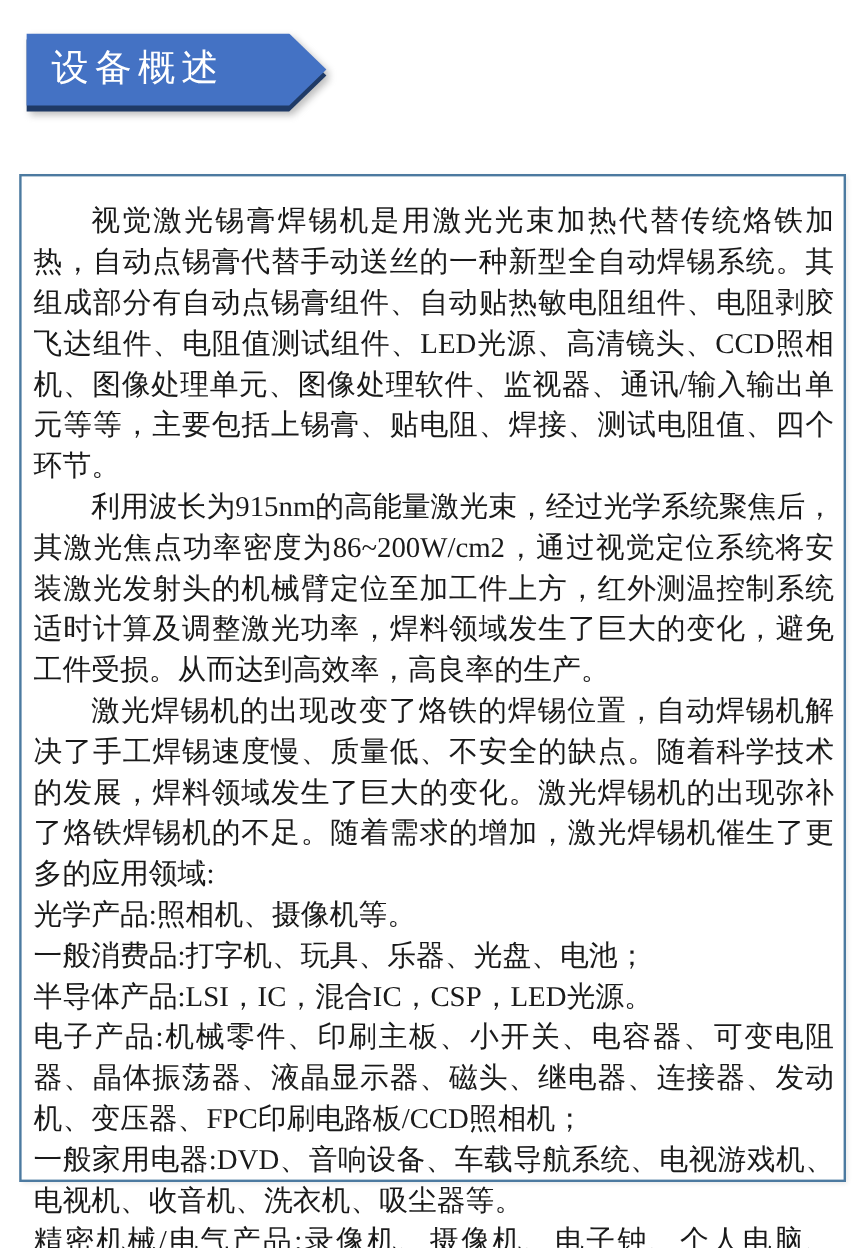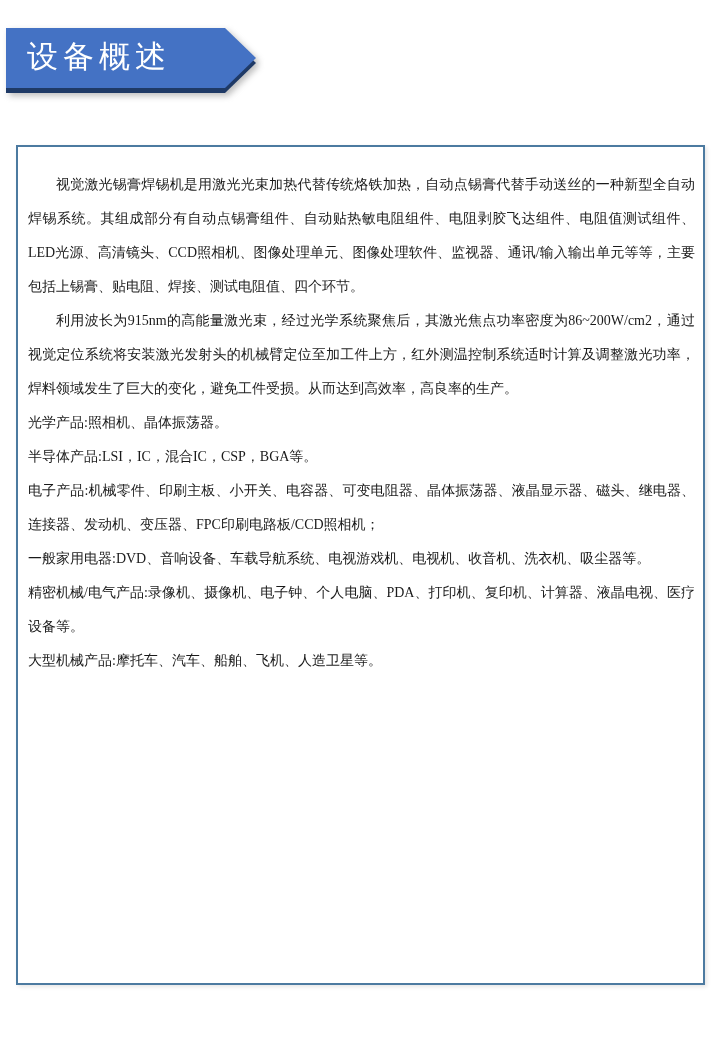--- a/index.html
+++ b/index.html
@@ -9,21 +9,21 @@
     --text_color:#1A1A1A;
     --title_color:#FFFFFF;
   }
   *{margin:0;padding:0;box-sizing:border-box;}
   html,body{width:720px;height:1040px;background:#ffffff;overflow:hidden;}
   body{position:relative;font-family:"Liberation Serif","DejaVu Serif",serif;}
 
   
   .banner{
     position:absolute;
-    left:6px; top:28px;
+    left:22px; top:28px;
     width:252px; height:66px;
   }
   .banner-shape{
     position:absolute; left:0; top:0;
     width:252px; height:66px;
     filter:drop-shadow(3px 3px 3px rgba(110,110,110,0.45));
   }
   .banner-shape .bevel{ fill:var(--banner_bevel); }
   .banner-shape .face { fill:var(--banner_face); }
   .banner-title{
@@ -40,42 +40,44 @@
   
   .content-box{
     position:absolute;
     left:16px; top:145px;
     width:689px; height:840px;
     border:2px solid var(--box_border);
     background:#ffffff;
     box-shadow:2px 2px 4px rgba(0,0,0,0.10);
     padding:21px 8px 0 10px;
     color:var(--text_color);
-    font-size:14px;
+    font-size:24px;
     line-height:34px;
     text-align:justify;
   }
   .para{ margin:0; }
   .para.indent{ text-indent:2em; }
 </style>
 </head>
 <body>
 
 <div class="banner">
   <svg class="banner-shape" viewBox="0 0 252 66" preserveAspectRatio="none" aria-hidden="true">
     <polygon class="bevel" points="0,5 219,5 250,35 219,65 0,65"></polygon>
     <polygon class="face" points="0,0 219,0 250,30 219,60 0,60"></polygon>
   </svg>
   <span class="banner-title">设备概述</span>
 </div>
 
 <div class="content-box">
   <p class="para indent">视觉激光锡膏焊锡机是用激光光束加热代替传统烙铁加热，自动点锡膏代替手动送丝的一种新型全自动焊锡系统。其组成部分有自动点锡膏组件、自动贴热敏电阻组件、电阻剥胶飞达组件、电阻值测试组件、LED光源、高清镜头、CCD照相机、图像处理单元、图像处理软件、监视器、通讯/输入输出单元等等，主要包括上锡膏、贴电阻、焊接、测试电阻值、四个环节。</p>
   <p class="para indent">利用波长为915nm的高能量激光束，经过光学系统聚焦后，其激光焦点功率密度为86~200W/cm2，通过视觉定位系统将安装激光发射头的机械臂定位至加工件上方，红外测温控制系统适时计算及调整激光功率，焊料领域发生了巨大的变化，避免工件受损。从而达到高效率，高良率的生产。</p>
+  <p class="para indent">激光焊锡机的出现改变了烙铁的焊锡位置，自动焊锡机解决了手工焊锡速度慢、质量低、不安全的缺点。随着科学技术的发展，焊料领域发生了巨大的变化。激光焊锡机的出现弥补了烙铁焊锡机的不足。随着需求的增加，激光焊锡机催生了更多的应用领域:</p>
 
-  <p class="para">光学产品:照相机、晶体振荡器。</p>
-  <p class="para">半导体产品:LSI，IC，混合IC，CSP，BGA等。</p>
+  <p class="para">光学产品:照相机、摄像机等。</p>
+  <p class="para">一般消费品:打字机、玩具、乐器、光盘、电池；</p>
+  <p class="para">半导体产品:LSI，IC，混合IC，CSP，LED光源。</p>
   <p class="para">电子产品:机械零件、印刷主板、小开关、电容器、可变电阻器、晶体振荡器、液晶显示器、磁头、继电器、连接器、发动机、变压器、FPC印刷电路板/CCD照相机；</p>
   <p class="para">一般家用电器:DVD、音响设备、车载导航系统、电视游戏机、电视机、收音机、洗衣机、吸尘器等。</p>
   <p class="para">精密机械/电气产品:录像机、摄像机、电子钟、个人电脑、PDA、打印机、复印机、计算器、液晶电视、医疗设备等。</p>
   <p class="para">大型机械产品:摩托车、汽车、船舶、飞机、人造卫星等。</p>
 
 </div>
 
 </body></html>

